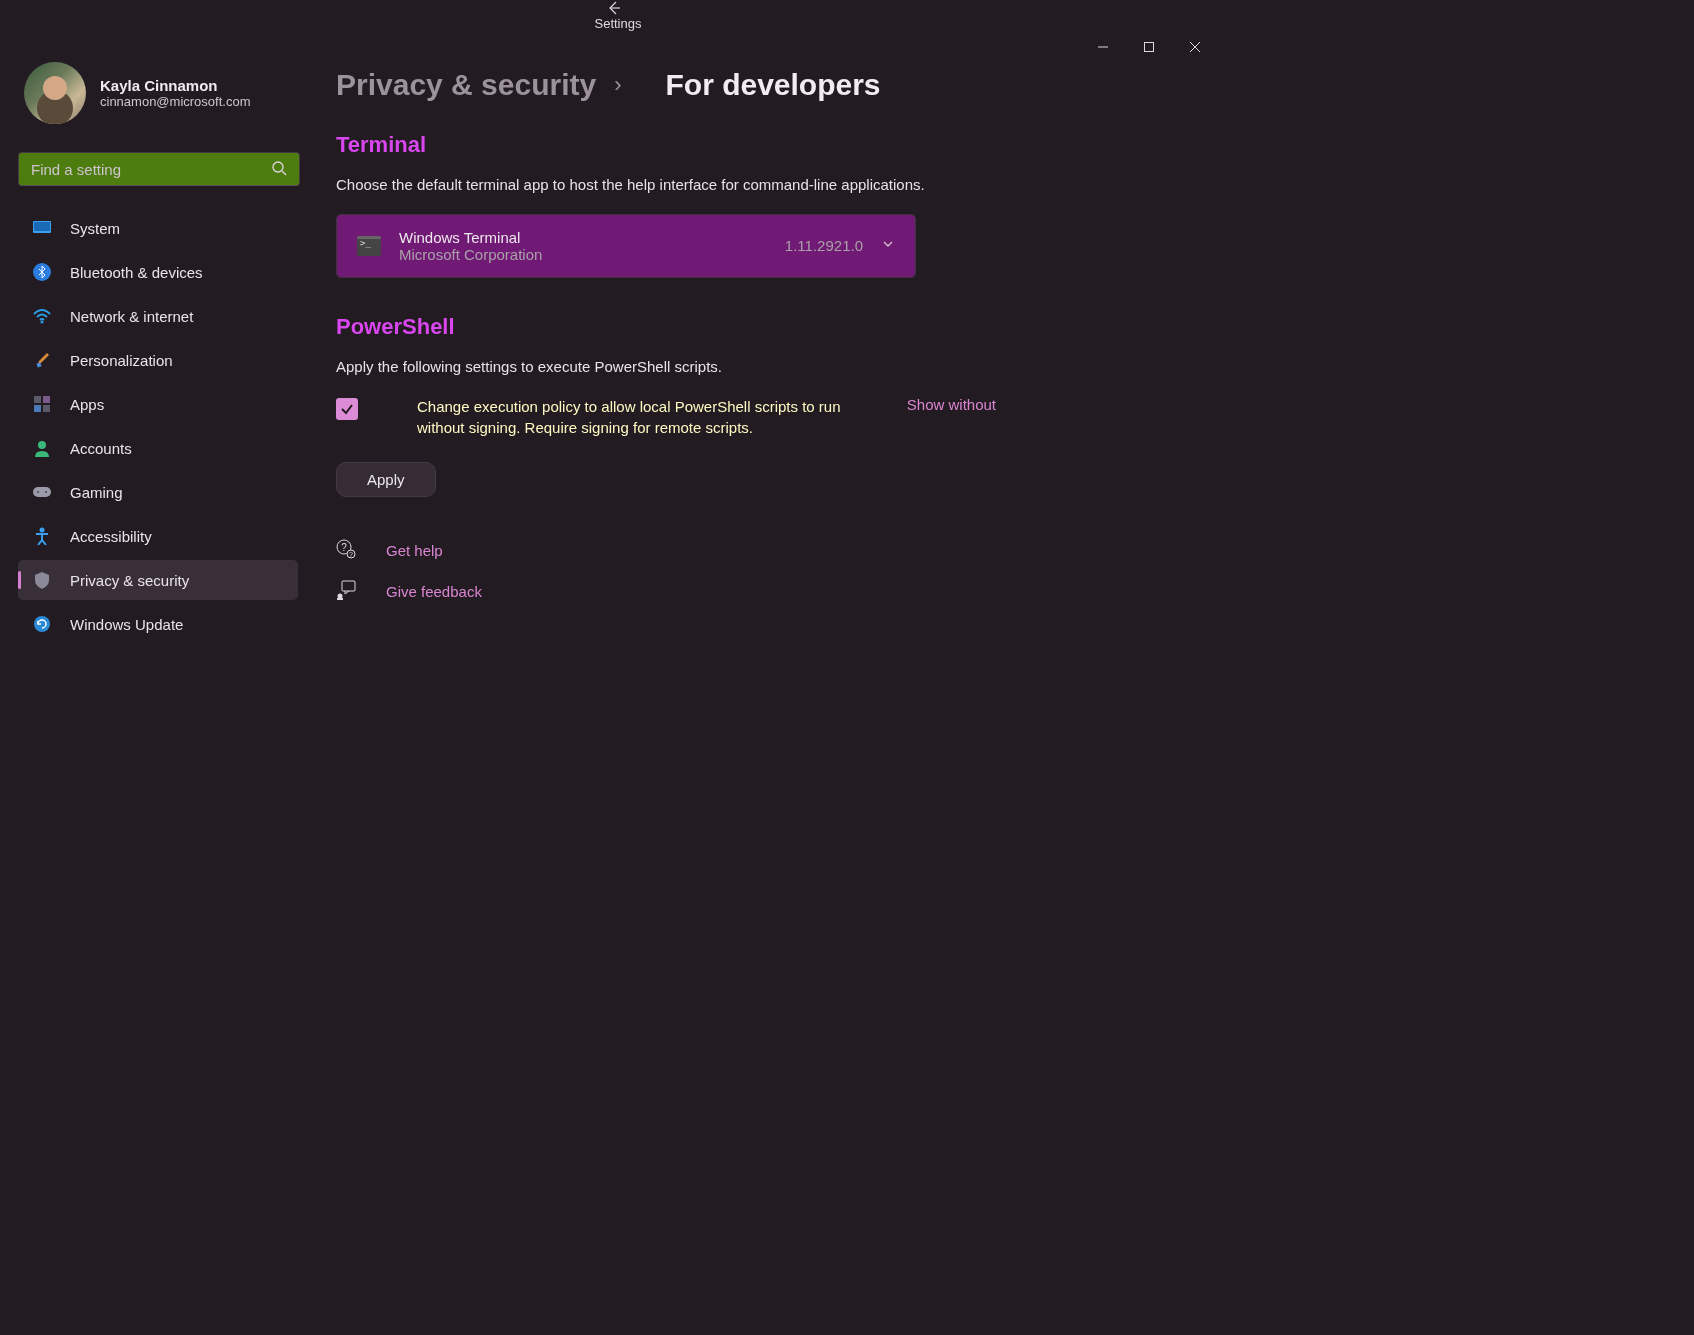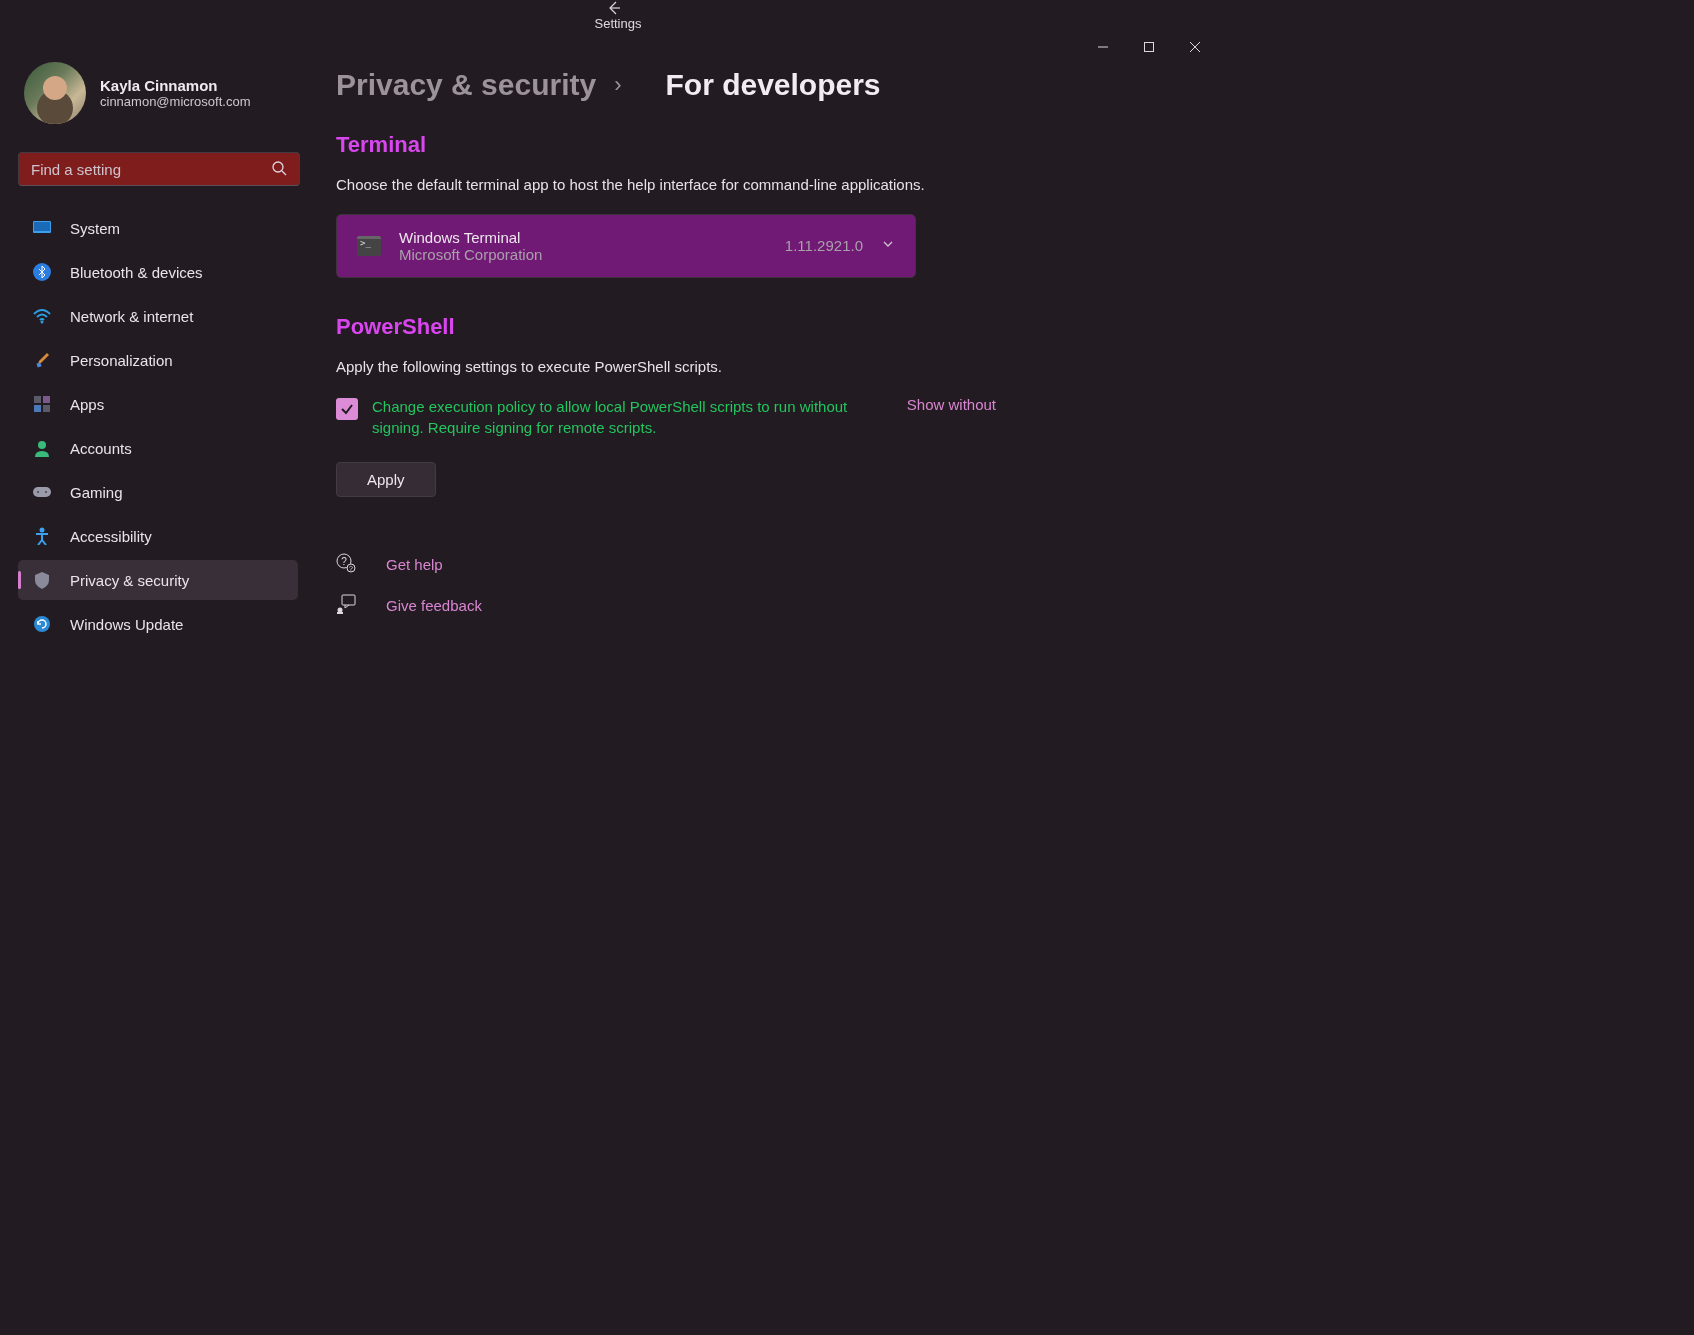--- a/index.html
+++ b/index.html
@@ -50,21 +50,21 @@
 .avatar::after{
   content:''; position:absolute; left:50%; top:22%; transform:translateX(-50%);
   width:24px; height:24px; border-radius:50%;
   background:#d4a886;
   box-shadow: 0 20px 0 6px #5a4a3a;
 }
 .profile-text .name { font-size:15px; font-weight:600; color:#f0eaef;}
 .profile-text .email { font-size:13px; color:#d0c6cf;}
 .searchbox {
   display:flex; align-items:center;
-  background:#7f1d1d;
+  background:#4d7c0f;
   border:1px solid #443a44;
   border-bottom-color:#5a505a;
   border-radius:4px;
   height:34px;
   padding:0 12px;
   margin: 0 6px 22px 0;
 }
 .searchbox input {
   background:none; border:none; outline:none;
   color:#e0d6df; font-size:15px; flex:1;
@@ -131,31 +131,31 @@
   margin-bottom: 24px;
   max-width:660px;
 }
 .checkbox{
   width:22px;height:22px;background:#dc8cd6;border-radius:3px;
   display:flex;align-items:center;justify-content:center;
   flex-shrink:0; margin-top:2px;
   cursor:pointer;
 }
 .checkbox svg{stroke:#221b21;}
-.check-label{font-size:15px;color:#22c55e;line-height:1.4;flex:1;}
+.check-label{font-size:15px;color:#fef9c3;line-height:1.4;flex:1;margin-left:45px;}
 .show-settings{font-size:15px;color:#d986d2;cursor:pointer; white-space:nowrap; margin-left:20px;}
 .apply-btn{
   background:#352c35;
   border:1px solid #443a44;
-  border-radius:4px;
+  border-radius:10px;
   padding:8px 30px;
   color:#ede6ec;
   font-size:15px;
   cursor:pointer;
-  margin-bottom: 56px;
+  margin-bottom: 42px;
 }
 .help-links{display:flex;flex-direction:column;gap:18px;}
 .help-link{display:flex;align-items:center;gap:28px;cursor:pointer;}
 .help-link .hicon{width:22px;color:#e0d6df;}
 .help-link .hlabel{font-size:15px;color:#d986d2;}
 </style>
 </head>
 <body>
 
 <div class="titlebar">

